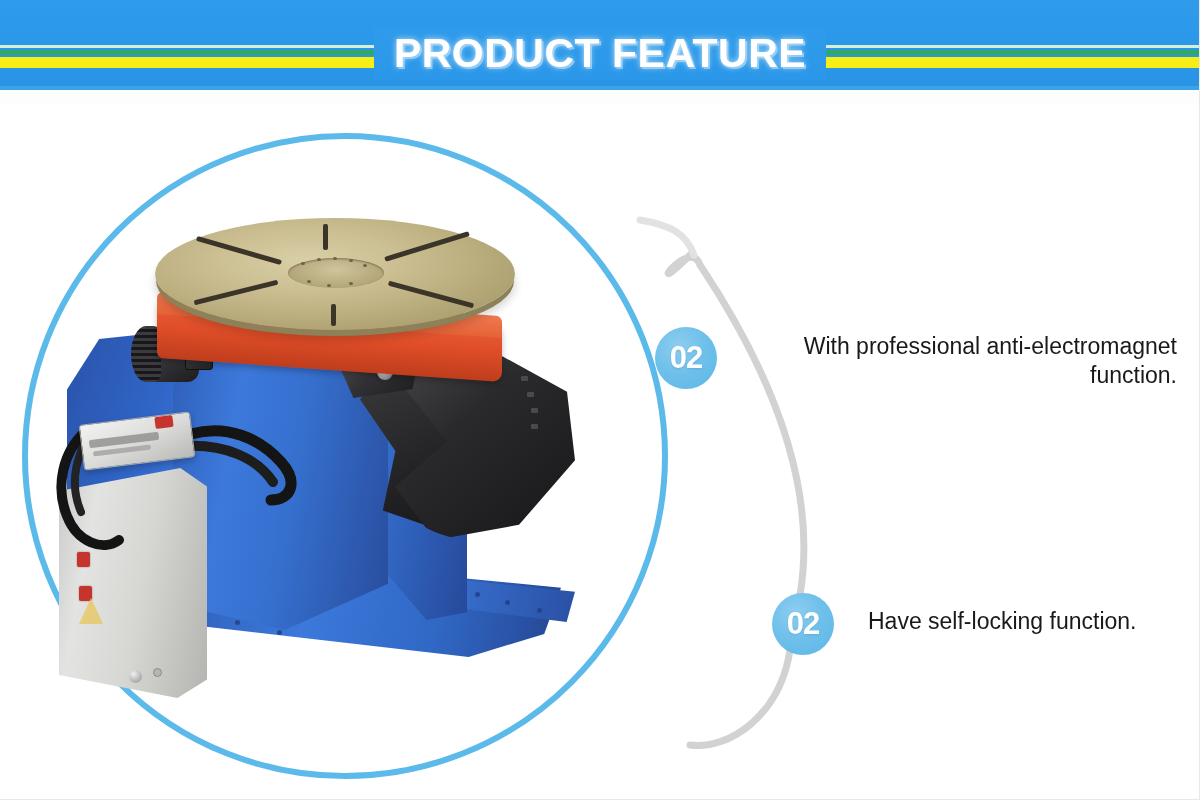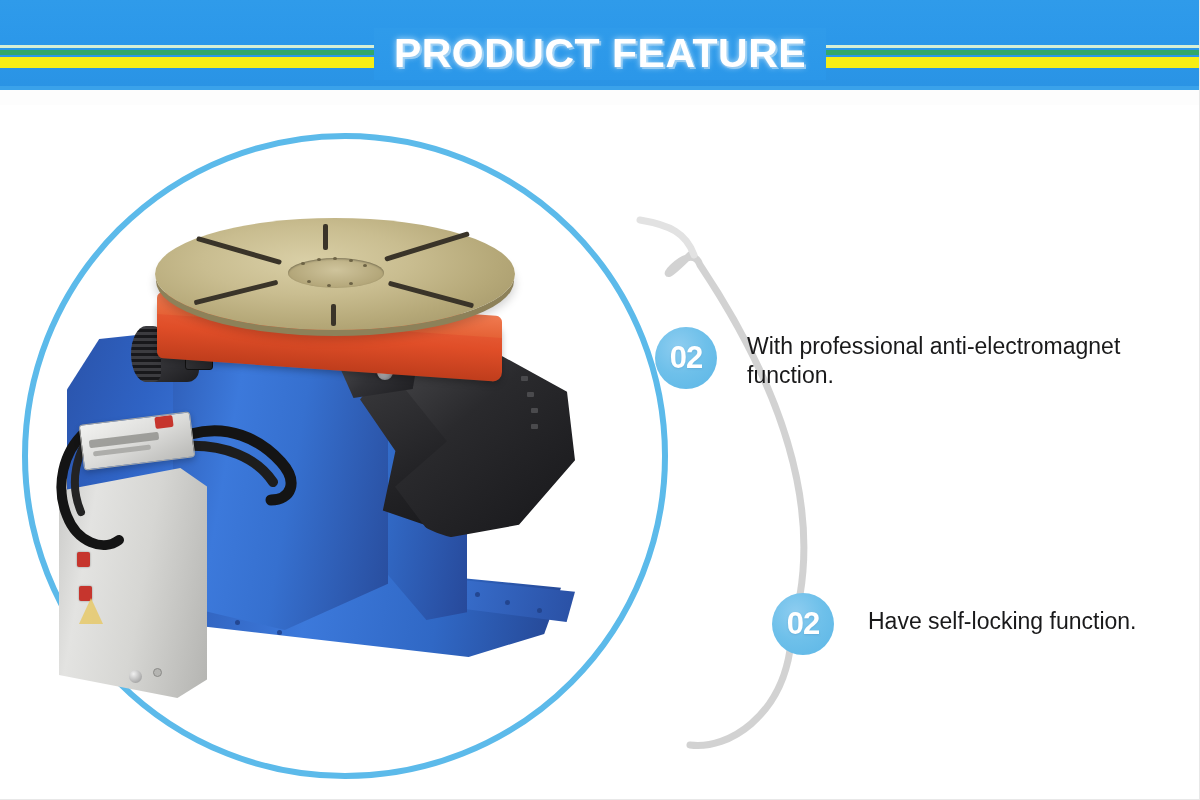--- a/index.html
+++ b/index.html
@@ -228,21 +228,21 @@
     text-shadow:0 1px 2px rgba(90,160,205,.55);
     letter-spacing:-1px;
   }
   .feat-text{
     font-size:23px;line-height:1.28;color:#19191a;
     font-weight:normal;
     padding-top:5px;
   }
 
   #feature-1{left:655px;top:222px;}
-  #feature-1 .feat-text{margin-left:30px;width:430px;}
+  #feature-1 .feat-text{margin-left:30px;width:430px;text-align:right;}
   #feature-2{left:772px;top:488px;}
   #feature-2 .feat-text{margin-left:34px;width:340px;padding-top:14px;}
 </style>
 </head>
 <body>
 
 <div id="page">
 
   <div id="header">
     <div class="stripe white-l s-left" style="width:470px"></div>

